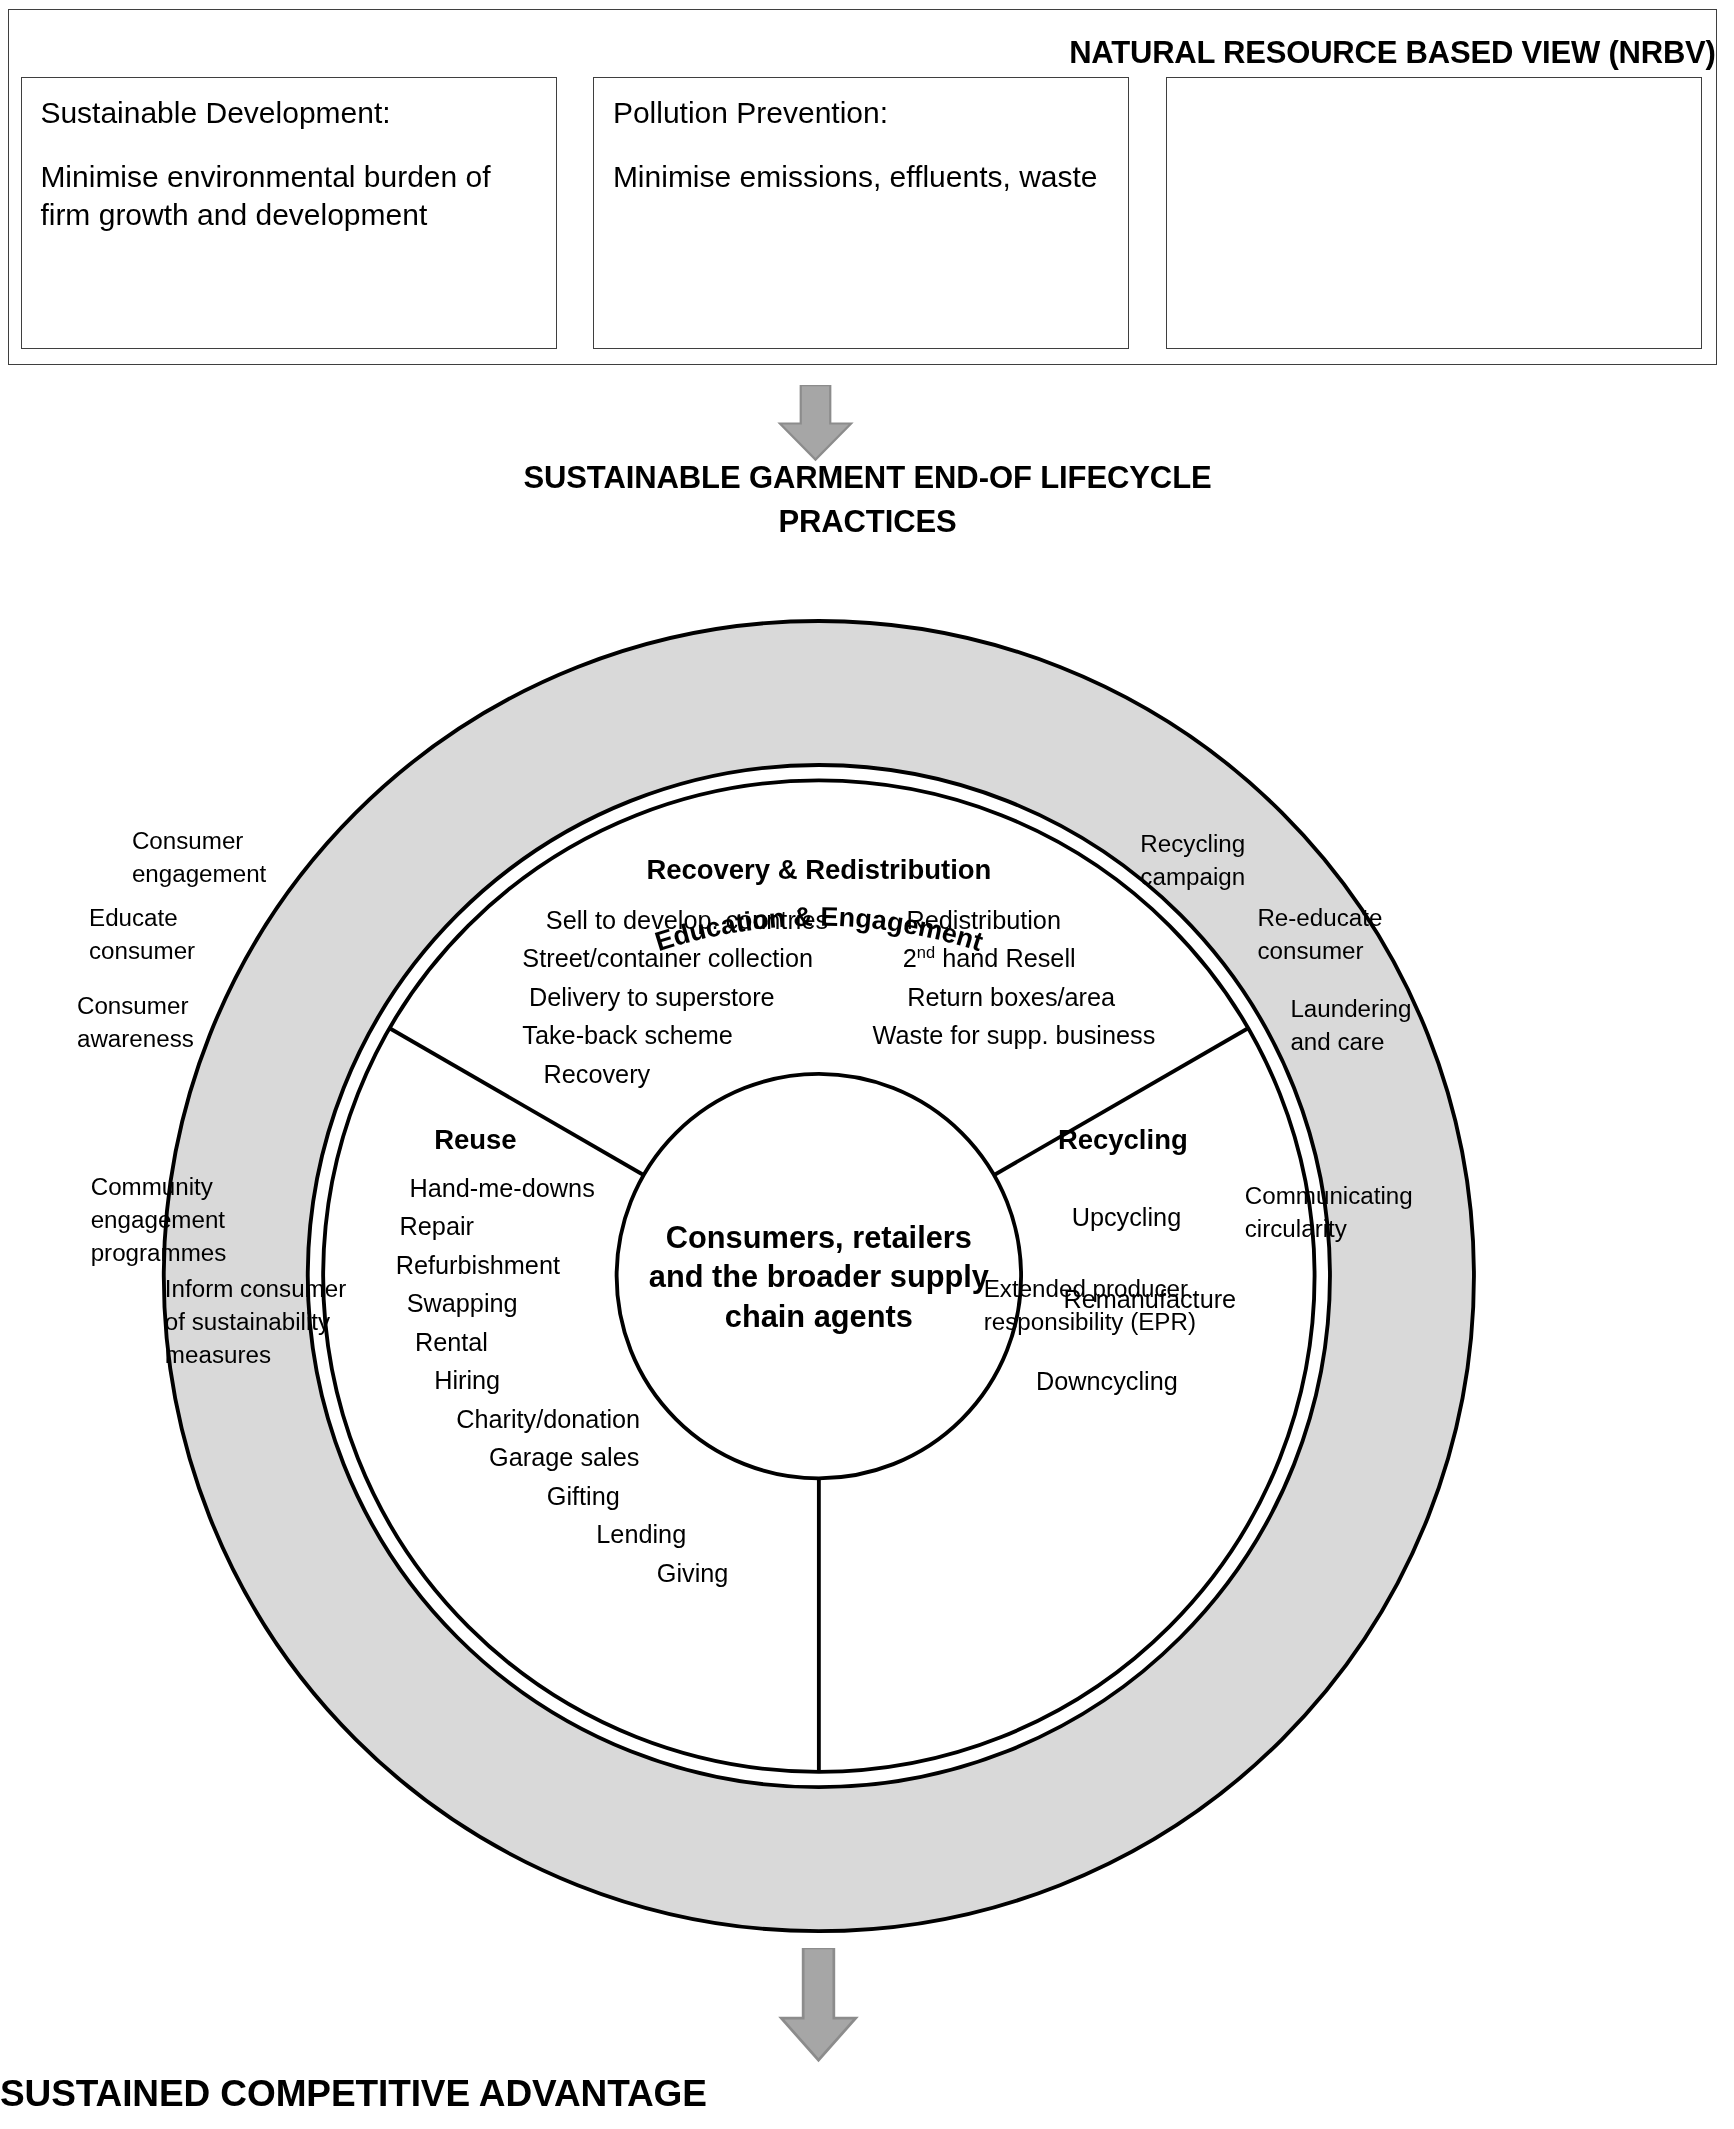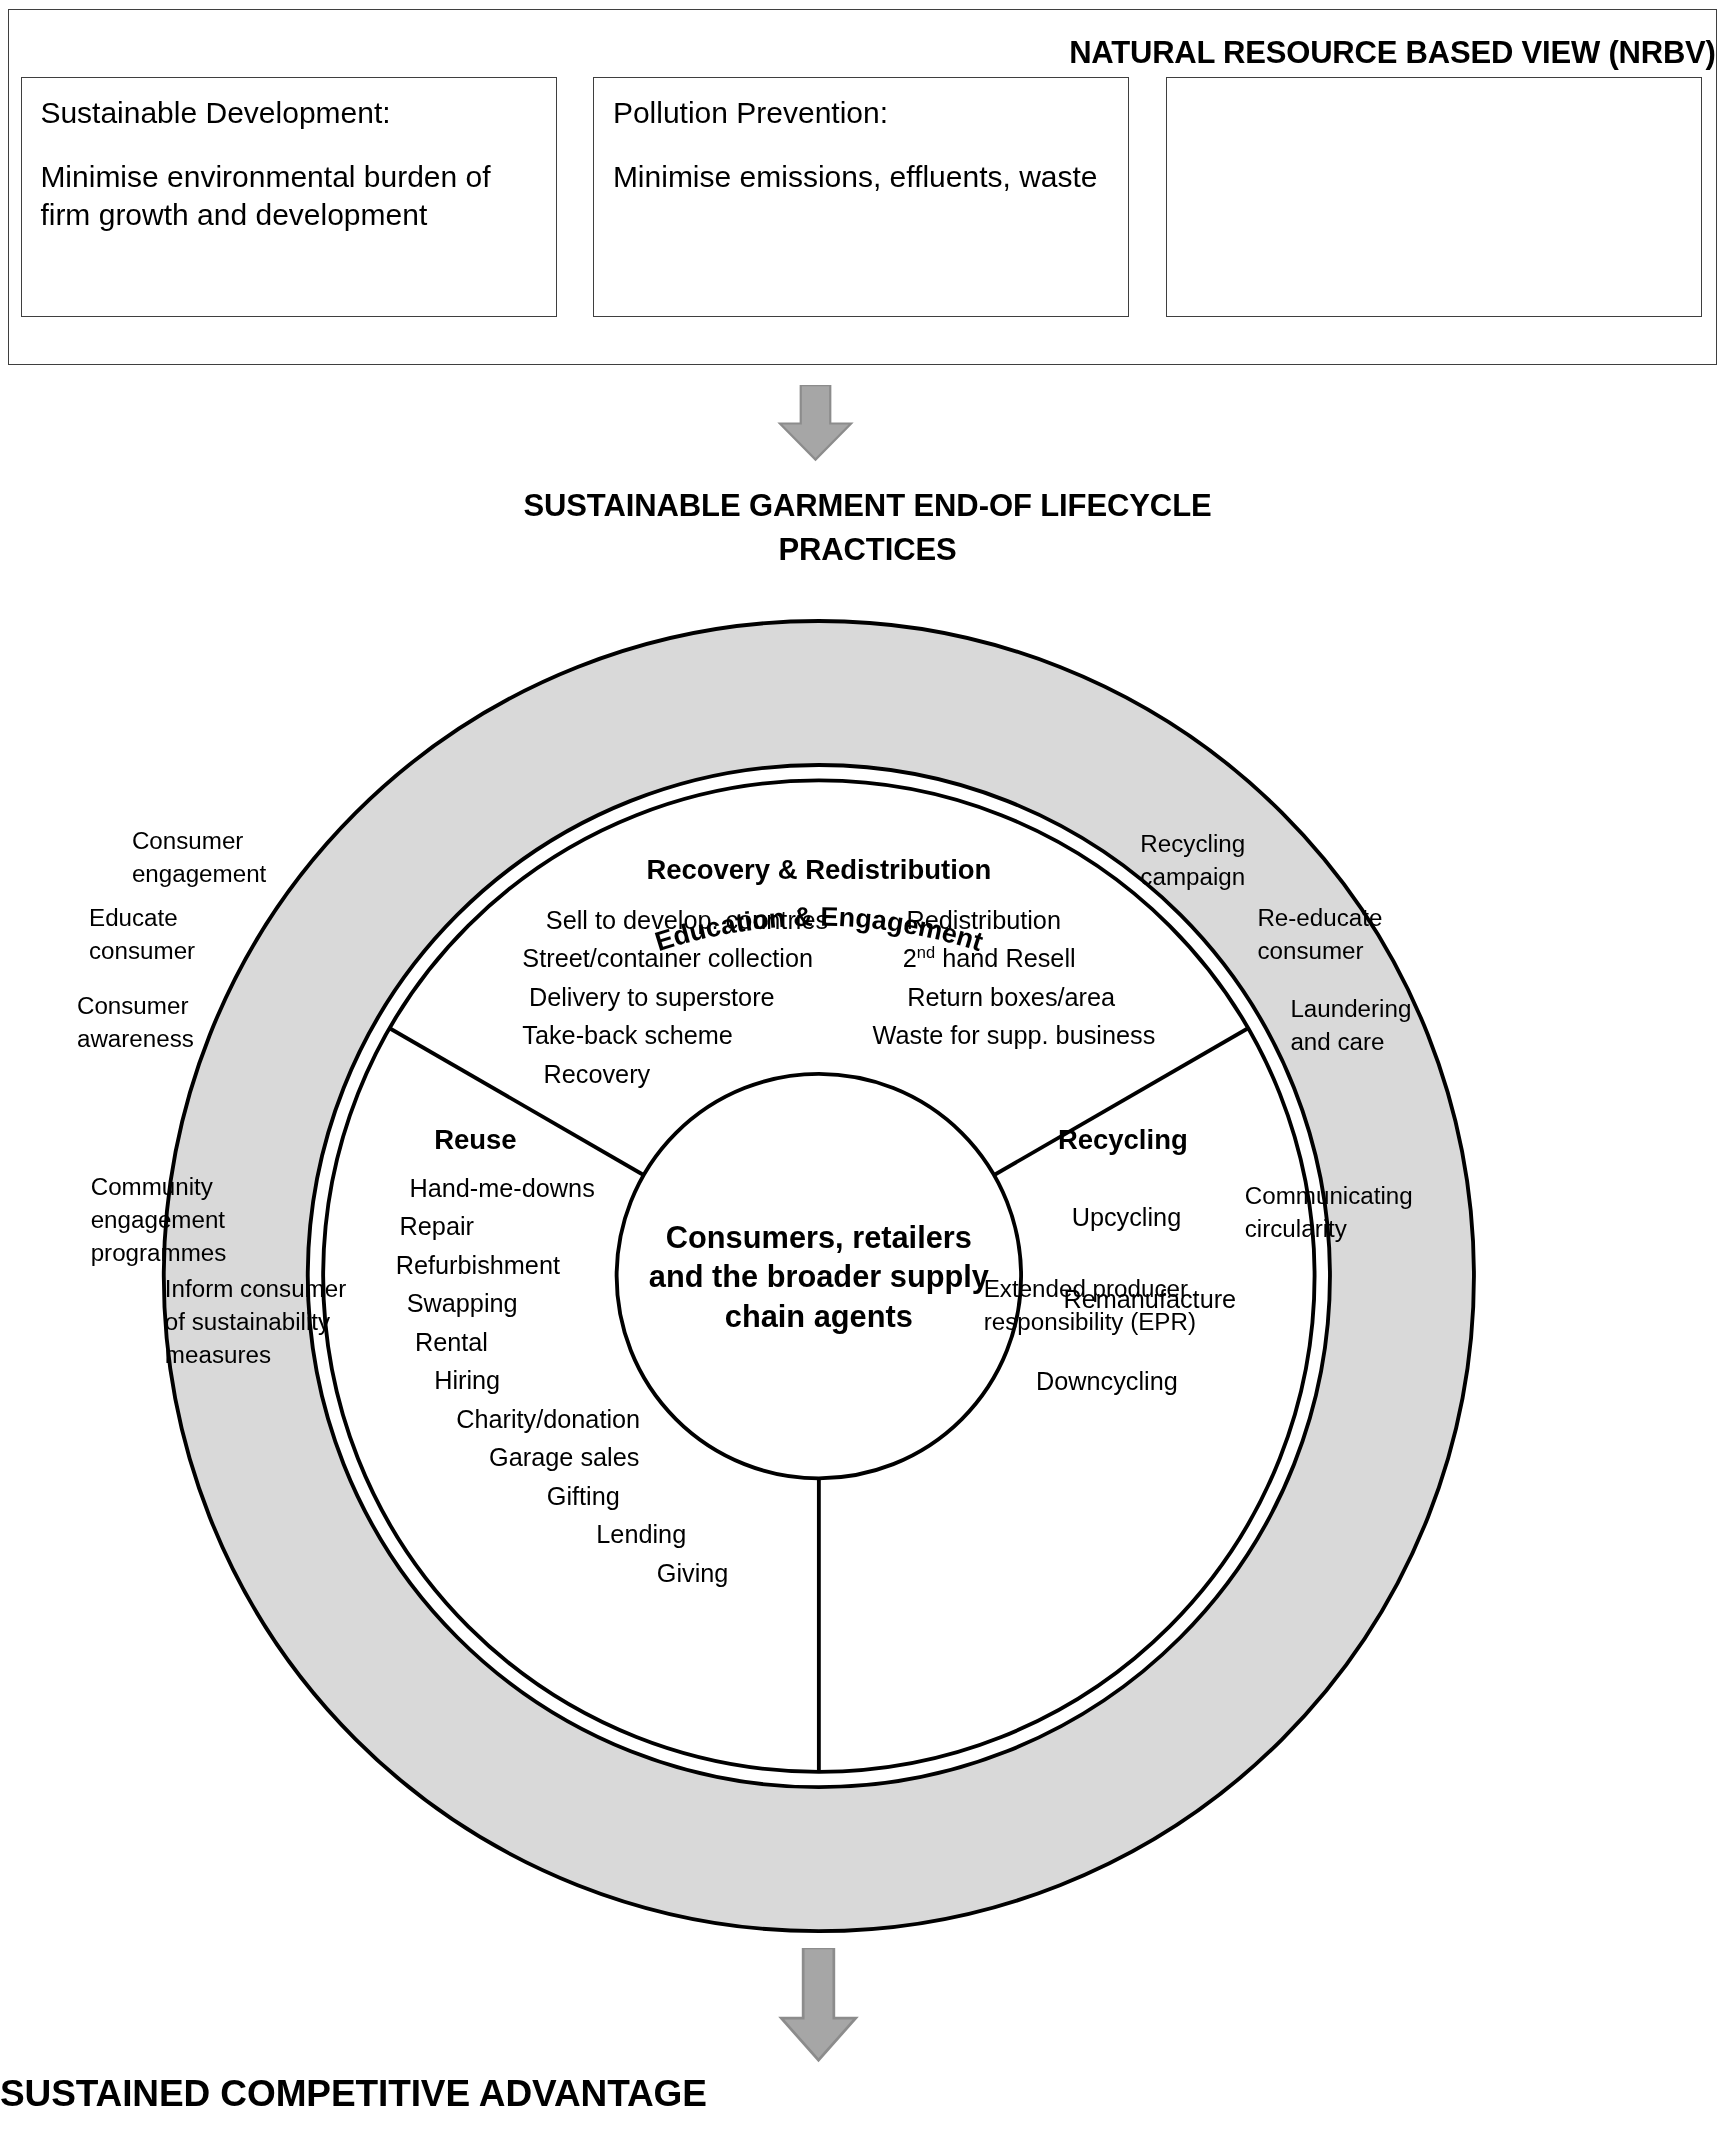--- a/index.html
+++ b/index.html
@@ -35,21 +35,21 @@
     text-align: right;
     font-size: 31px;
     font-weight: bold;
     letter-spacing: -0.2px;
   }
   .nrbv-cols {
     position: absolute;
     left: 12px;
     top: 67px;
     width: 1681px;
-    height: 240px;
+    height: 272px;
     display: flex;
     justify-content: space-between;
   }
   .nrbv-card {
     width: 536px;
     border: 1.6px solid #3f3f3f;
     box-sizing: border-box;
     background: #ffffff;
     padding: 16.5px 18.7px 0 18.7px;
   }
@@ -61,21 +61,21 @@
   .nrbv-card .body {
     font-size: 30px;
     line-height: 1.28;
   }
   .arrow-svg { position: absolute; }
 
   
   .mid-title {
     position: absolute;
     left: 0;
-    top: 484px;
+    top: 456px;
     width: 100%;
     text-align: center;
     font-size: 31px;
     font-weight: bold;
     line-height: 1.42;
     letter-spacing: -0.1px;
   }
   .bottom-title {
     position: absolute;
     left: 0;

